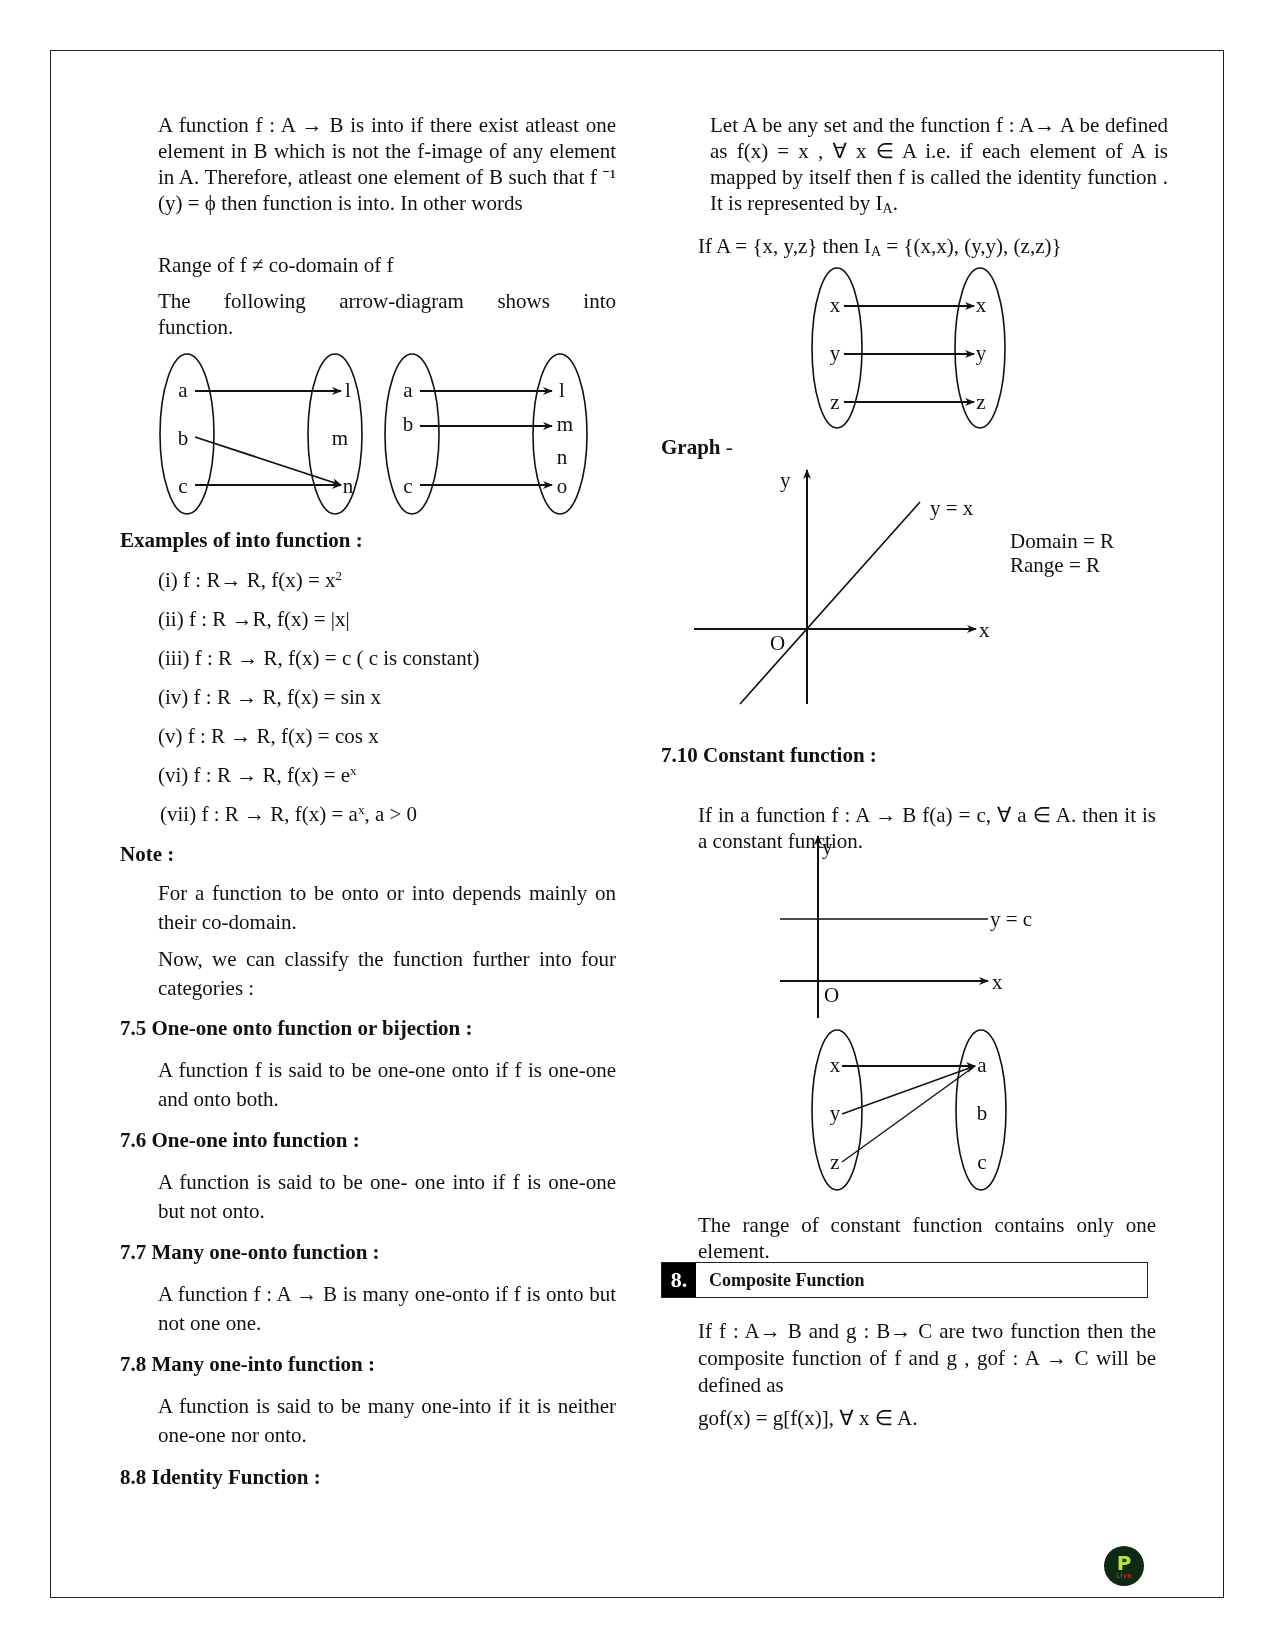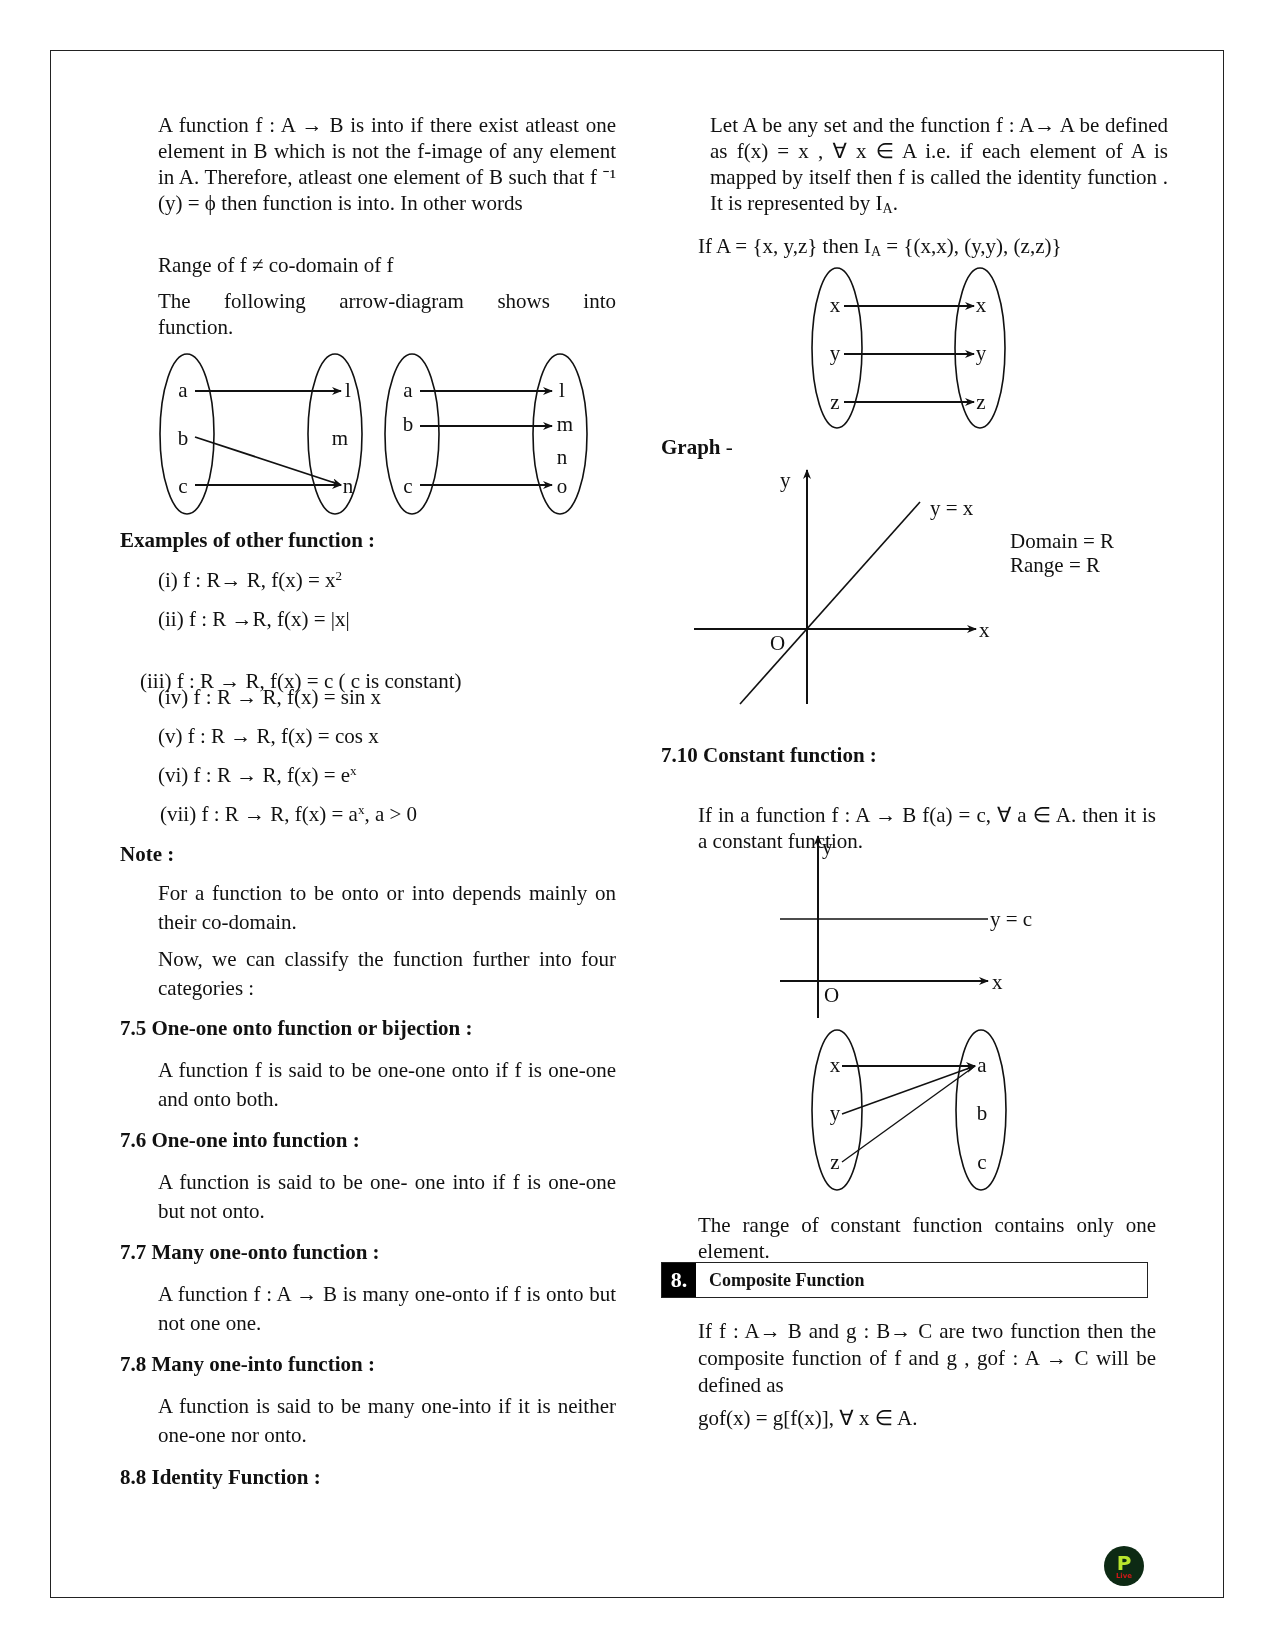--- a/index.html
+++ b/index.html
@@ -65,25 +65,25 @@
     <text x="412" y="47" text-anchor="middle">l</text>
     <text x="415" y="81" text-anchor="middle">m</text>
     <text x="412" y="114" text-anchor="middle">n</text>
     <text x="412" y="143" text-anchor="middle">o</text>
     <line x1="270" y1="41" x2="402" y2="41" stroke="#111" stroke-width="1.8" marker-end="url(#ah)"></line>
     <line x1="270" y1="76" x2="402" y2="76" stroke="#111" stroke-width="1.8" marker-end="url(#ah)"></line>
     <line x1="270" y1="135" x2="402" y2="135" stroke="#111" stroke-width="1.8" marker-end="url(#ah)"></line>
   </g>
 </svg>
 
-<div class="abs h" style="left:120px; top:527px;">Examples of other function :</div>
+<div class="abs h" style="left:120px; top:527px;">Examples of into function :</div>
 
 <div class="abs t" style="left:158px; top:567px;"><span>(i)   f : R→ R,     f(x) = x</span><sup>2</sup></div>
 <div class="abs t" style="left:158px; top:606px;"><span>(ii) f : R →R, f(x) = |x|</span></div>
-<div class="abs t" style="left:140px; top:645px;margin-top:23px;"><span>(iii) f : R → R, f(x) = c ( c is constant)</span></div>
+<div class="abs t" style="left:158px; top:645px;"><span>(iii) f : R → R, f(x) = c ( c is constant)</span></div>
 <div class="abs t" style="left:158px; top:684px;"><span>(iv) f : R → R, f(x) = sin x</span></div>
 <div class="abs t" style="left:158px; top:723px;"><span>(v) f : R → R, f(x) = cos x</span></div>
 <div class="abs t" style="left:158px; top:762px;"><span>(vi) f : R → R, f(x) = e</span><sup>x</sup></div>
 <div class="abs t" style="left:160px; top:801px;"><span>(vii) f : R → R, f(x) = a</span><sup>x</sup><span>, a &gt; 0</span></div>
 
 <div class="abs h" style="left:120px; top:841px;">Note :</div>
 <div class="abs p" style="left:158px; top:879px; width:458px; line-height:29px;">For a function to be onto or into depends mainly on their co-domain.</div>
 <div class="abs p" style="left:158px; top:945px; width:458px; line-height:29px;">Now, we can classify the function further  into four categories :</div>
 
 <div class="abs h" style="left:120px; top:1015px;">7.5  One-one onto function or bijection :</div>

